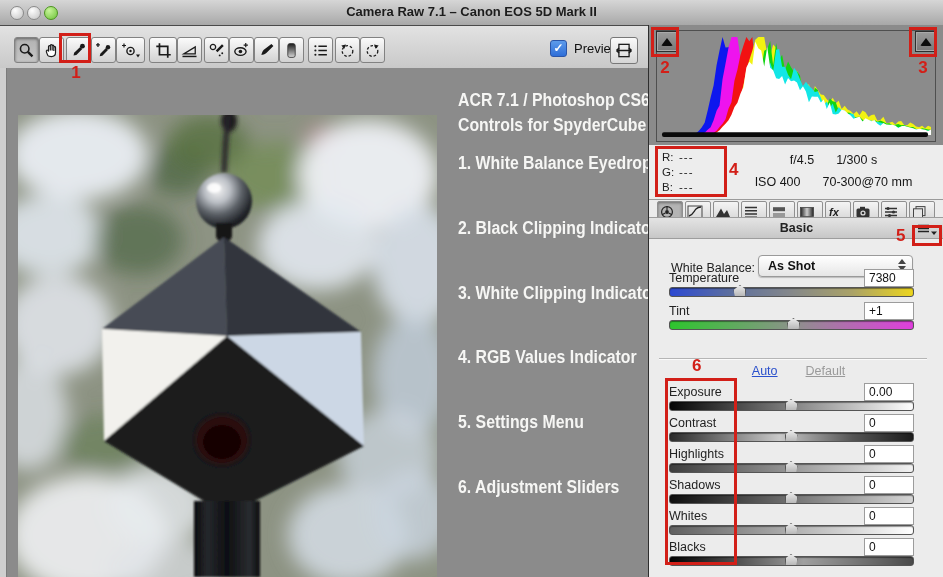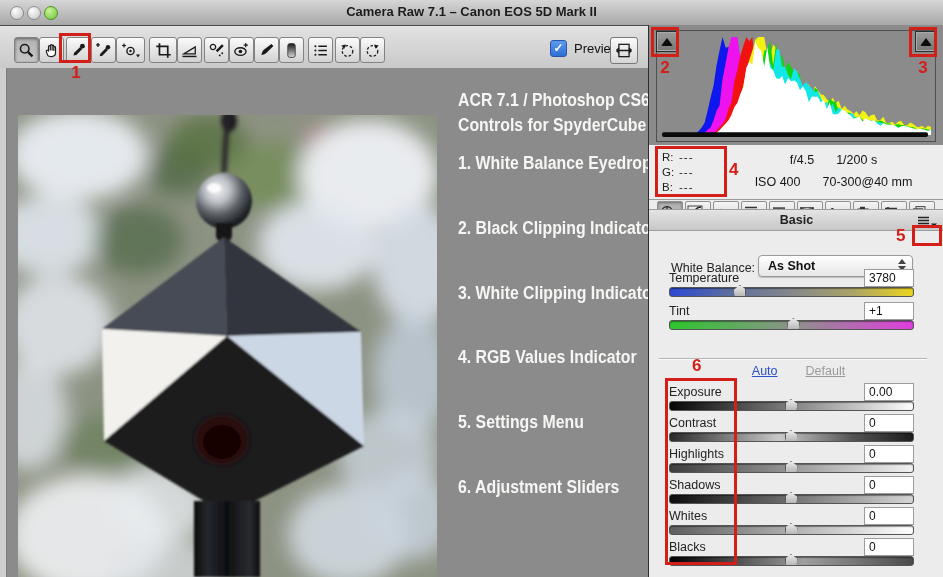--- a/index.html
+++ b/index.html
@@ -57,21 +57,21 @@
   .rgb-row span.val{letter-spacing:1px;}
   .exif-block{position:absolute;left:82px;top:4px;width:205px;text-align:center;
     font-size:12.5px;color:#161616;line-height:22px;}
   .exif-line{display:flex;justify-content:center;gap:22px;white-space:nowrap;}
   
   .tabs{position:absolute;left:0;top:174px;width:295px;height:26px;}
   .tab{position:absolute;top:2px;width:26px;height:21px;border:1px solid #909090;border-radius:2px;
     background:linear-gradient(#f4f4f4,#d6d6d6);display:flex;align-items:center;justify-content:flex-start;
     box-sizing:border-box;}
   .tab.selected{background:#b4b4b4;box-shadow:inset 0 1px 3px rgba(0,0,0,.4);}
-  .section-bar{position:absolute;left:0;top:184px;width:295px;height:22px;
+  .section-bar{position:absolute;left:0;top:192px;width:295px;height:22px;
     background:linear-gradient(#e4e4e4,#c7c7c7);border-top:1px solid #9d9d9d;border-bottom:1px solid #9d9d9d;
     box-sizing:border-box;}
   .section-title{position:absolute;left:0;right:0;top:3px;text-align:center;font-size:12.5px;
     font-weight:600;color:#222;}
   .settings-icon{position:absolute;right:6px;top:4px;}
   
   .wb-label{position:absolute;left:22px;top:236px;font-size:12.5px;color:#222;}
   .wb-select{position:absolute;left:109px;top:230px;width:155px;height:22px;border:1px solid #9a9a9a;
     border-radius:4px;background:linear-gradient(#ffffff,#e6e6e6);box-sizing:border-box;
     font-size:12.5px;font-weight:bold;color:#111;line-height:20px;padding-left:9px;
@@ -339,25 +339,25 @@
 
     <div class="info-strip">
       <div class="rgb-block">
         <div class="rgb-row"><span class="lab">R:</span><span class="val">---</span></div>
         <div class="rgb-row"><span class="lab">G:</span><span class="val">---</span></div>
         <div class="rgb-row"><span class="lab">B:</span><span class="val">---</span></div>
       </div>
       <div class="exif-block">
         <div class="exif-line">
             <span>f/4.5</span>
-            <span>1/200 s</span>
+            <span>1/300 s</span>
           </div>
         <div class="exif-line">
             <span>ISO 400</span>
-            <span>70-300@40 mm</span>
+            <span>70-300@70 mm</span>
           </div>
       </div>
     </div>
 
     <div class="tabs">
       <div class="tab selected" style="left:8px" title="basic">
         <svg width="18" height="14" viewBox="0 0 18 14">
             <circle cx="9" cy="7" r="5.4" fill="none" stroke="#222" stroke-width="1.2"></circle>
             <circle cx="9" cy="7" r="1.9" fill="#222"></circle>
             <path d="M9 1.6L9 5M14 9.8L10.7 8M4 9.8L7.3 8" stroke="#222" stroke-width="1.1"></path>
@@ -442,21 +442,21 @@
       <span class="wb-arrows">
           <i class="up"></i>
           <i class="dn"></i>
         </span>
     </div>
 
     <div id="wb-sliders" class="sliders">
         <div class="srow">
           <div class="srow-top">
             <span class="slabel">Temperature</span>
-            <span class="svalue">3780</span>
+            <span class="svalue">7380</span>
           </div>
           <div class="strack track-temperature">
             <div class="sthumb" style="left: 29%;"></div>
           </div>
         </div>
         <div class="srow">
           <div class="srow-top">
             <span class="slabel">Tint</span>
             <span class="svalue">+1</span>
           </div>

